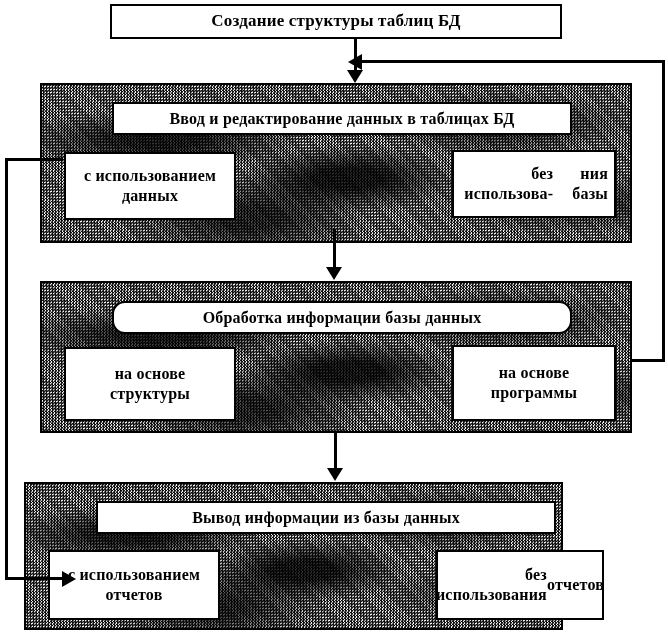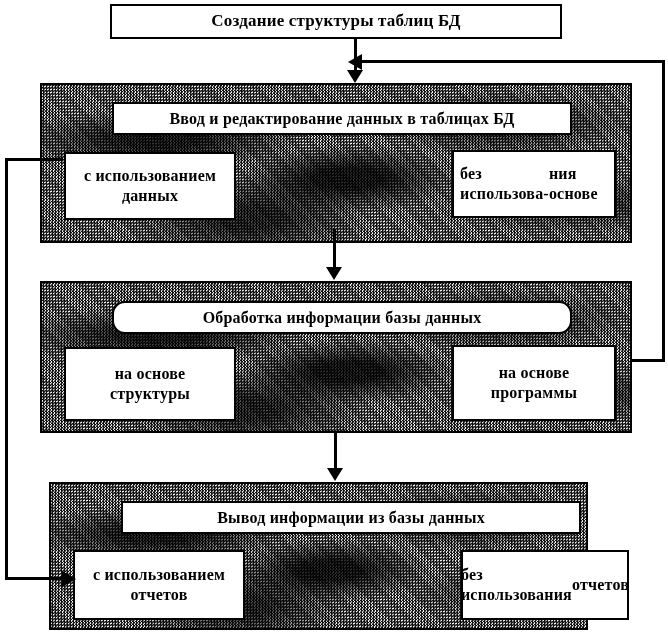--- a/index.html
+++ b/index.html
@@ -22,21 +22,21 @@
 
   
   .wbox {
     position: absolute;
     background: #ffffff;
     border: 2px solid #000000;
     box-sizing: border-box;
     display: flex;
     align-items: center;
     justify-content: center;
-    text-align: left;
+    text-align: right;
     font-weight: bold;
     font-size: 16px;
     line-height: 1.22;
     letter-spacing: 0.2px;
     padding: 2px 6px;
     z-index: 5;
   }
 
   
   .stage {
@@ -154,21 +154,21 @@
   <div class="stage" style="left:40px; top:83px; width:592px; height:160px;padding-left:28px;">
     <div class="wbox" style="left:70px; top:17px; width:460px; height:33px;">
       <span>Ввод и редактирование данных в таблицах БД</span>
     </div>
     <div class="wbox" style="left:22px; top:67px; width:172px; height:68px; flex-direction:column;">
       <span>с  использованием</span>
       <span>данных</span>
     </div>
     <div class="wbox" style="left:410px; top:65px; width:164px; height:68px; flex-direction:row;">
       <span>без использова-</span>
-      <span>ния основе</span>
+      <span>ния базы</span>
     </div>
   </div>
 
   <div class="vline" style="left:333px; top:229px; height:39px;"></div>
   <div class="arrow-down" style="left:326px; top:267px;"></div>
 
   <div class="stage" style="left:40px; top:281px; width:592px; height:152px;">
     <div class="wbox" style="left:70px; top:18px; width:460px; height:33px;border-radius:13px;">
       <span>Обработка информации базы данных</span>
     </div>
@@ -178,21 +178,21 @@
     </div>
     <div class="wbox" style="left:410px; top:62px; width:164px; height:76px; flex-direction:column;">
       <span>на основе</span>
       <span>программы</span>
     </div>
   </div>
 
   <div class="vline" style="left:334px; top:433px; height:36px;"></div>
   <div class="arrow-down" style="left:327px; top:468px;"></div>
 
-  <div class="stage" style="left:49px; top:482px; width:539px; height:148px;">
+  <div class="stage" style="left:24px; top:482px; width:539px; height:148px;">
     <div class="wbox" style="left:70px; top:17px; width:460px; height:33px;">
       <span>Вывод информации из базы данных</span>
     </div>
     <div class="wbox" style="left:22px; top:66px; width:172px; height:70px; flex-direction:column;">
       <span>с  использованием</span>
       <span>отчетов</span>
     </div>
     <div class="wbox" style="left:410px; top:66px; width:168px; height:70px; ">
       <span>без использования</span>
       <span>отчетов</span>

